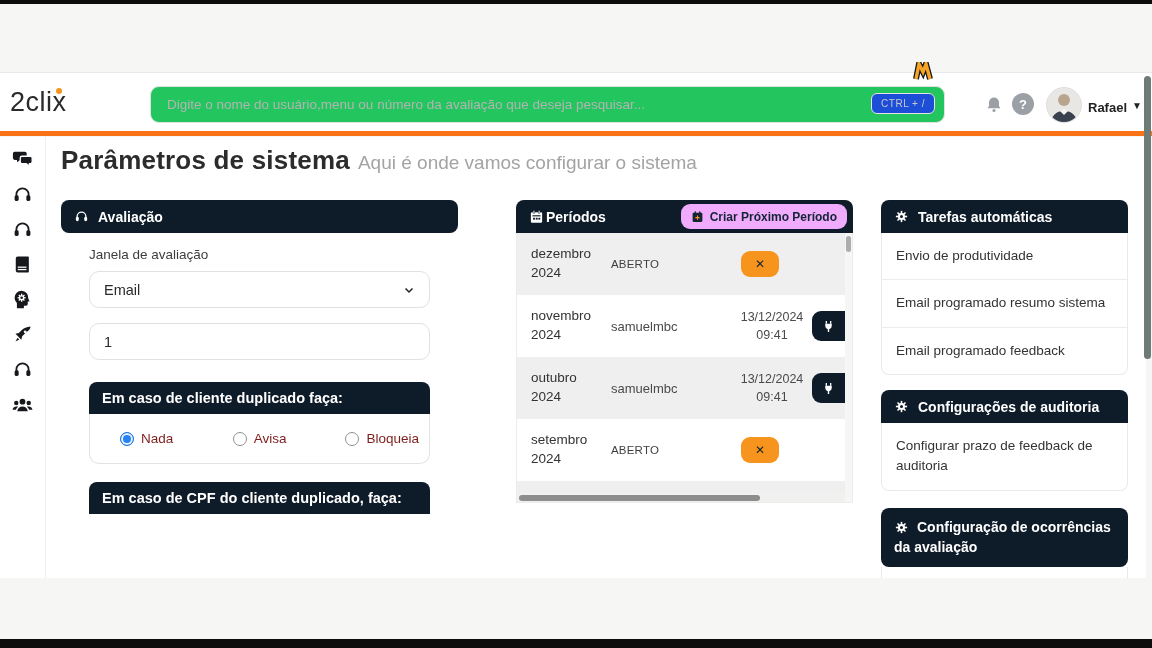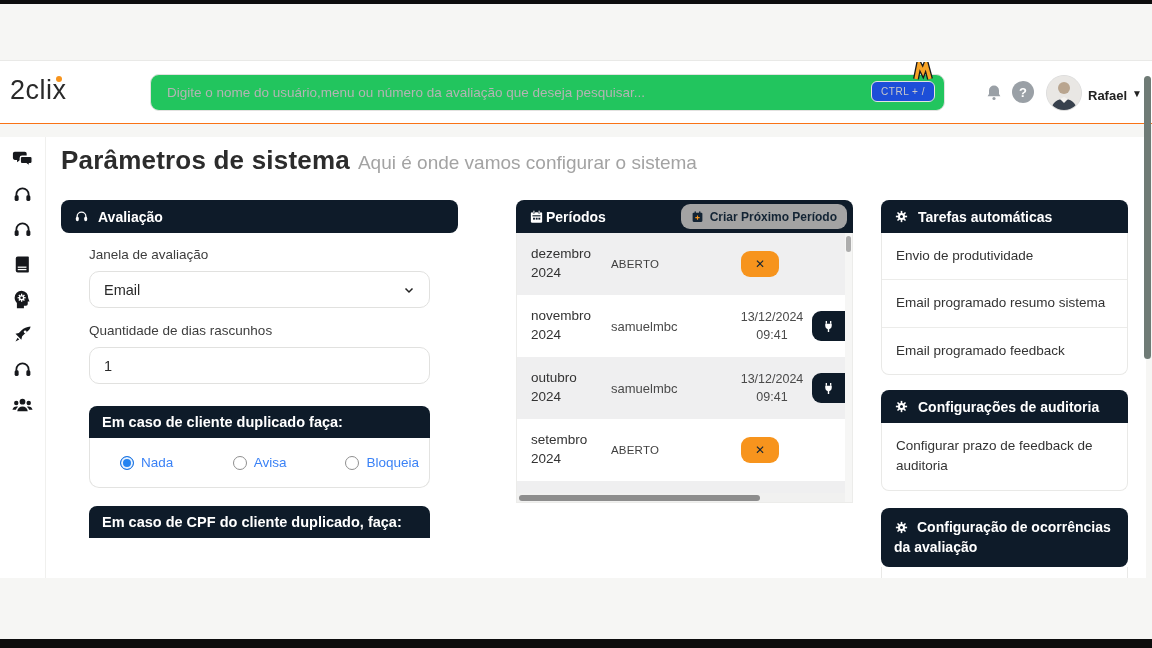--- a/index.html
+++ b/index.html
@@ -4,22 +4,22 @@
 <style>
   * { margin:0; padding:0; box-sizing:border-box; }
   html,body { width:1152px; height:648px; overflow:hidden; }
   body { font-family:"Liberation Sans","DejaVu Sans",sans-serif; background:#f6f6f4; position:relative; }
 
   .bar-black { position:absolute; left:0; width:1152px; background:#0d0d0d; z-index:50; }
   #bar-top { top:0; height:4px; }
   #bar-bottom { top:639px; height:9px; }
 
   
-  #app-header { position:absolute; top:60px; left:0; width:1152px; height:64px; background:#ffffff;
-    border-top:1px solid #e9e9e7; border-bottom:1px solid #f97316; display:flex; align-items:center; z-index:5; }
+  #app-header { position:absolute; top:72px; left:0; width:1152px; height:64px; background:#ffffff;
+    border-top:1px solid #e9e9e7; border-bottom:5px solid #f97316; display:flex; align-items:center; z-index:5; }
   #logo { position:absolute; left:10px; top:14px; font-size:27px; color:#2a2a2a; letter-spacing:.5px; font-weight:400; }
   #logo .logo-dot { position:absolute; left:46px; top:1px; width:6px; height:6px; border-radius:50%; background:#f7941d; }
   #search-wrap { position:absolute; left:150px; top:13px; width:795px; height:37px; }
   #search-input { width:100%; height:100%; border:1px solid #e2e2e0; border-radius:9px; padding:0 76px 0 16px;
     font-size:13.5px; color:#444; font-family:inherit; background:#22c55e; outline:none; }
   #search-input::placeholder { color:#b4b4b4; }
   #kbd-badge { position:absolute; right:10px; top:7px; border:1px solid #e3e3e1; border-radius:6px;
     font-size:10px; color:#c8c8c8; padding:4px 9px; letter-spacing:.5px; background:#1d4ed8; }
   .hdr-icon { position:absolute; top:22px; }
   #bell-icon { left:984px; }
@@ -53,31 +53,31 @@
   .input-box { width:100%; height:37px; border:1px solid #e1e1df; border-radius:10px; background:#fff;
     font-size:14.5px; color:#2a2a2a; padding:0 14px; display:flex; align-items:center; justify-content:space-between; }
   #contest-row { margin-top:15px; font-size:13px; color:#333; line-height:1.55; }
   #contest-checkbox { display:inline-block; width:12px; height:12px; border:1.4px solid #767676; border-radius:2.5px;
     background:#fff; vertical-align:-1px; margin-right:7px; }
   .sub-block { margin-top:22px; }
   .sub-head { background:#0e1b29; color:#fff; border-radius:8px 8px 0 0; font-size:14.5px; font-weight:700;
     padding:8px 13px; }
   .radio-box { border:1px solid #e3e3e1; border-top:none; border-radius:0 0 10px 10px; height:50px;
     display:flex; align-items:center; padding:0 10px; }
-  .radio-opt { display:flex; align-items:center; gap:7px; font-size:13.5px; color:#3b82f6; }
+  .radio-opt { display:flex; align-items:center; gap:7px; font-size:13.5px; color:#7f1d1d; }
   .radio-opt.o1 { margin-left:20px; width:115px; }
   .radio-opt.o2 { width:115px; }
   .radio-circle { width:14px; height:14px; border-radius:50%; border:1.5px solid #8f8f8f; background:#fff; flex:0 0 auto; }
   .radio-circle.checked { border:1px solid #1e74e0; background:#2483f1; box-shadow:inset 0 0 0 2px #eaf3ff; }
 
   
   #panel-periodos { position:absolute; left:470px; top:63px; width:337px; height:308px; }
   #periodos-head { justify-content:space-between; padding-right:6px; }
   #periodos-title-wrap { display:flex; align-items:center; gap:2px; }
-  #btn-criar { background:#a3a3a3; border:none; border-radius:9px; height:25px; padding:0 10px;
+  #btn-criar { background:#f0abfc; border:none; border-radius:9px; height:25px; padding:0 10px;
     display:flex; align-items:center; gap:6px; font-size:12px; font-weight:700; color:#132434;
     font-family:inherit; cursor:pointer; }
   #periodos-body { border:1px solid #ececea; border-top:none; position:relative; background:#fff; }
   .p-row { height:62px; display:grid; grid-template-columns:80px 102px 118px 1fr; align-items:center;
     padding-left:14px; position:relative; }
   .p-row.gray { background:#efeff0; }
   .p-month { font-size:13.5px; color:#333; line-height:1.4; }
   .p-status { font-size:11.5px; color:#3f3f3f; letter-spacing:.2px; }
   .p-user { font-size:13px; color:#4a4a4a; }
   .p-datetime { font-size:12.5px; color:#4a4a4a; text-align:center; line-height:1.45; }
@@ -232,21 +232,20 @@
     </div>
     <div class="body">
       <div class="field-label">Janela de avaliação</div>
       <div class="input-box">
         <span>Email</span>
         <svg width="12" height="12" viewBox="0 0 24 24" fill="none" stroke="#222" stroke-width="3">
           <path d="M5 9l7 7 7-7"></path>
         </svg>
       </div>
       <div style="height:15px"></div>
-      <div class="field-label">Quantidade de dias rascunhos</div>
       <div class="input-box">
         <span>1</span>
       </div>
       <div class="sub-block">
         <div class="sub-head">Em caso de cliente duplicado faça:</div>
         <div class="radio-box">
           <span class="radio-opt o1">
             <span class="radio-circle checked"></span>
             <span>Nada</span>
           </span>

